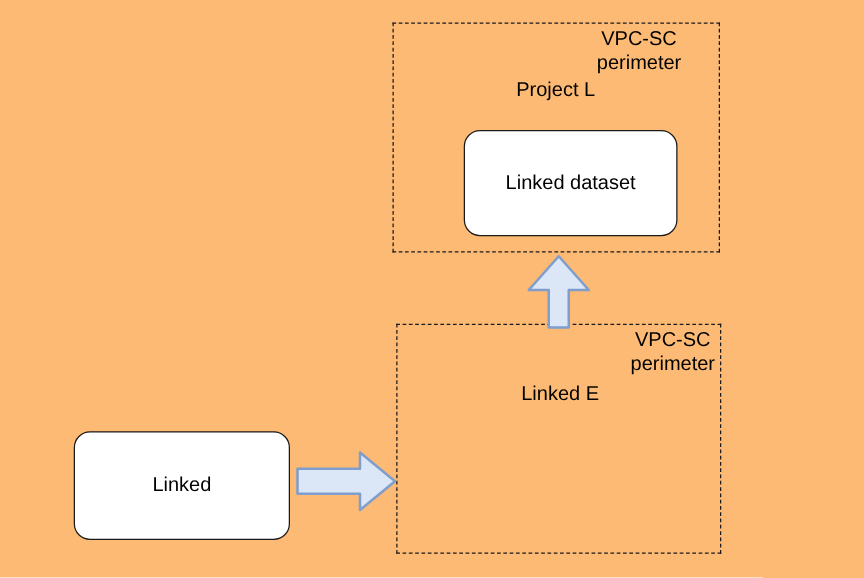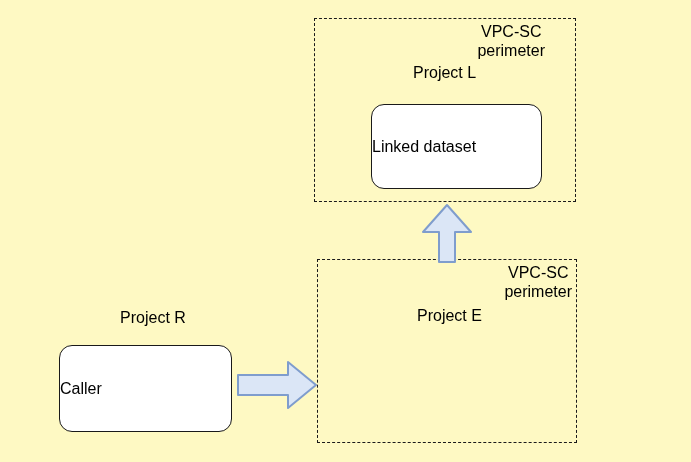--- a/index.html
+++ b/index.html
@@ -1,20 +1,20 @@
 <!DOCTYPE html>
 <html><head>
 <meta charset="utf-8">
 <style>
   html, body { margin: 0; padding: 0; background: #ffffff; }
   #canvas {
     position: relative;
     width: 691px;
     height: 462px;
-    background: #fef9c3;
+    background: #fdba74;
     font-family: "Liberation Sans", sans-serif;
     font-size: 16px;
     color: #000000;
     overflow: hidden;
   }
   .perimeter {
     position: absolute;
     border: 1.5px dashed #1a1a1a;
     background: transparent;
   }
@@ -31,20 +31,21 @@
   .project-label { position: absolute; line-height: 19px; }
   #perimeter-top    .project-label { left: 98px; top: 44px; text-align: center; }
   #perimeter-bottom .project-label { left: 99px; top: 46px; }
   .node {
     position: absolute;
     background: #ffffff;
     border: 1.5px solid #1a1a1a;
     border-radius: 13px;
     display: flex;
     align-items: center;
+    justify-content: center;
   }
   #node-linked-dataset { left: 56px; top: 85px;  width: 169px; height: 83px; }
   #node-listing        { left: 66px; top: 85px;  width: 172px; height: 85px; }
   #node-caller         { left: 59px; top: 345px; width: 171px; height: 85px; }
   #project-r-label {
     position: absolute;
     left: 63px; top: 308px; width: 180px;
     text-align: center;
     line-height: 19px;
   }
@@ -62,26 +63,25 @@
 perimeter</div>
     <div class="project-label">Project L</div>
     <div class="node" id="node-linked-dataset">
       <span>Linked dataset</span>
     </div>
   </div>
 
   <div class="perimeter" id="perimeter-bottom">
     <div class="vpc-label">VPC-SC
 perimeter</div>
-    <div class="project-label">Project E</div>
+    <div class="project-label">Linked E</div>
   </div>
 
-  <div id="project-r-label">Project R</div>
   <div class="node" id="node-caller">
-    <span>Caller</span>
+    <span>Linked</span>
   </div>
 
   <svg class="arrow" id="arrow-right" width="84" height="50">
     <g stroke="#7f9dcd">
       <polygon points="2,15 52,15 52,2 80,25 52,48 52,35 2,35" stroke-width="2" stroke-linejoin="round" fill="#dbe6f6"></polygon>
     </g>
   </svg>
 
   <svg class="arrow" id="arrow-up" width="52" height="62">
     <g stroke="#7f9dcd">

